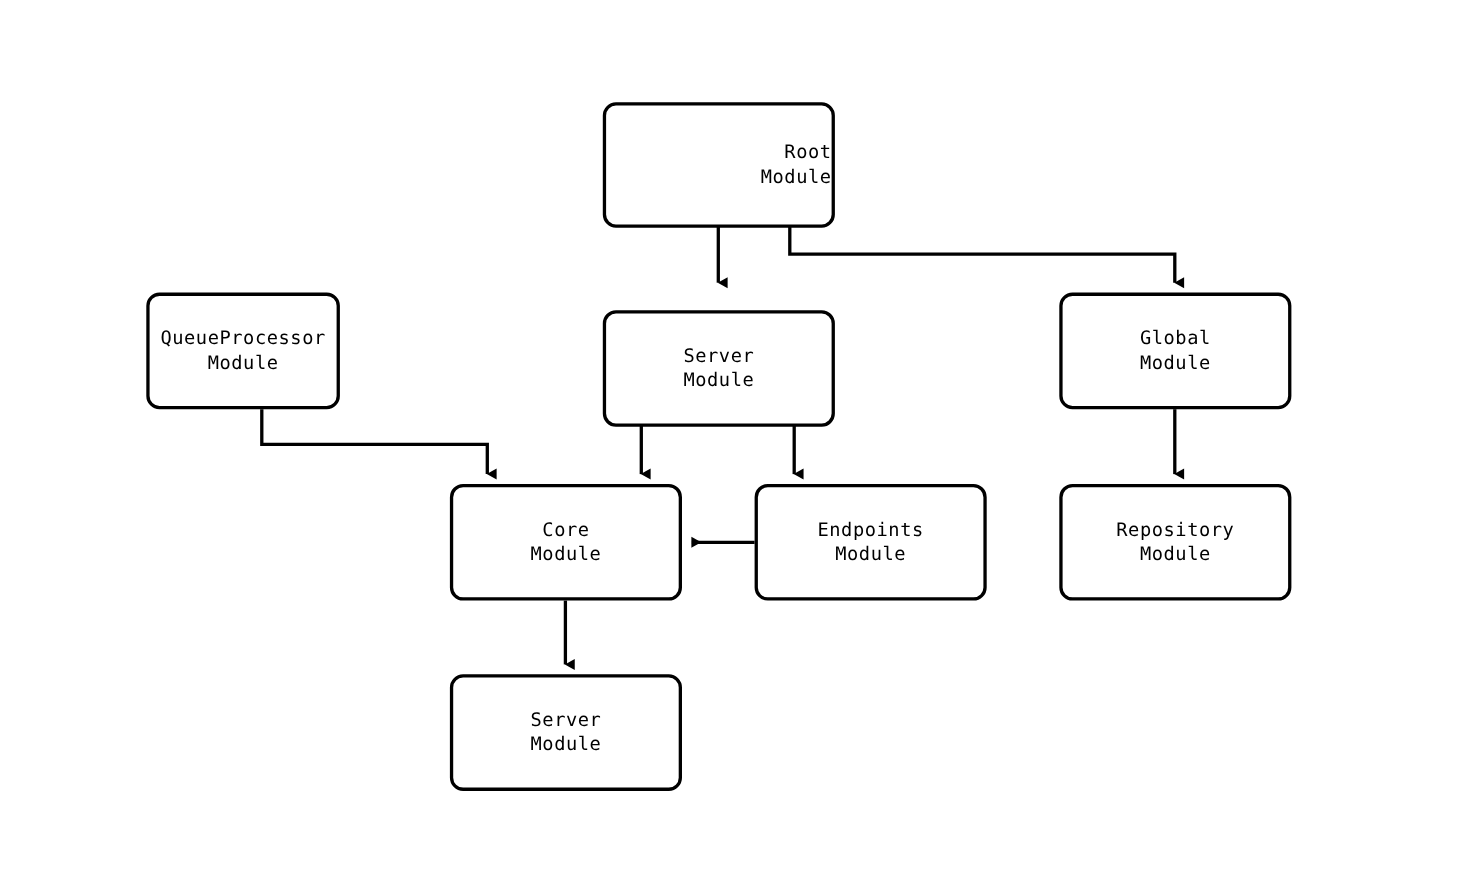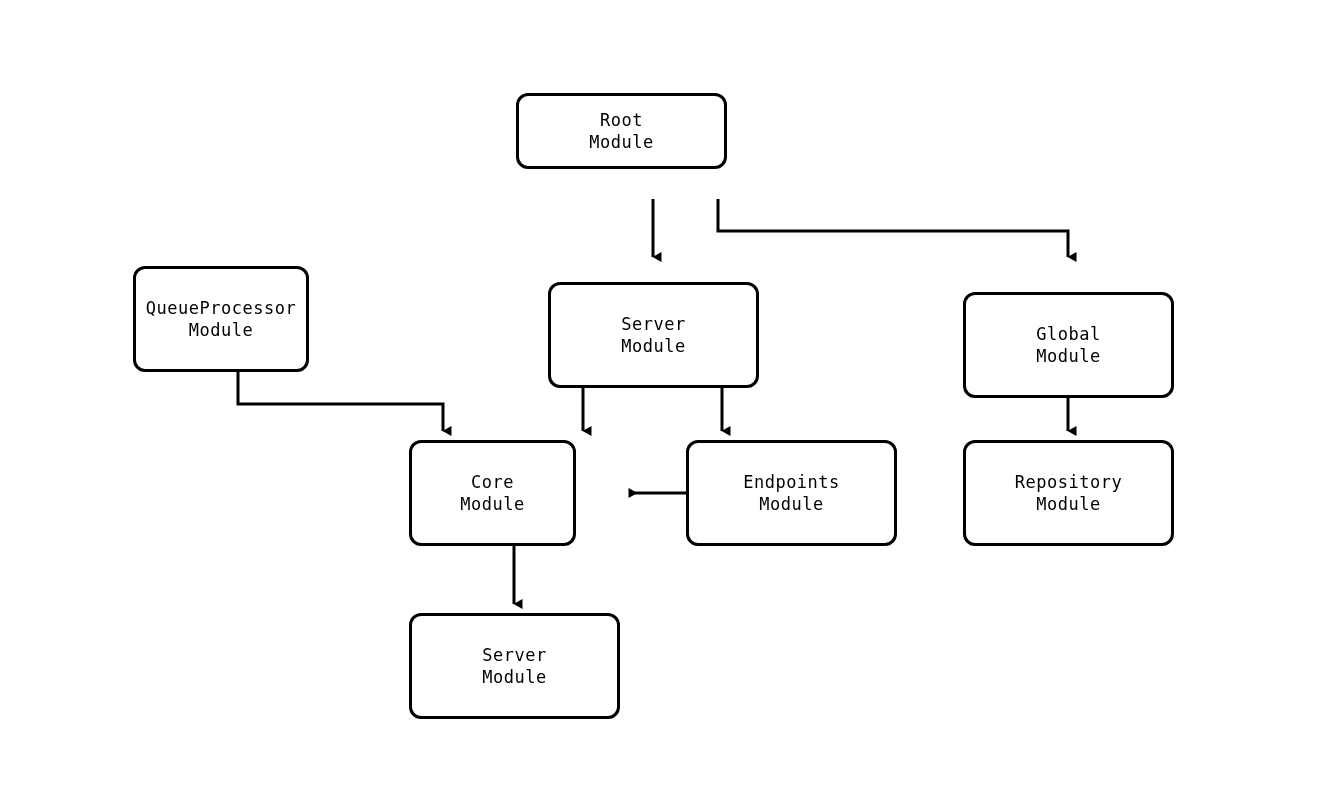--- a/index.html
+++ b/index.html
@@ -64,41 +64,41 @@
         <path d="M 718 199 L 718 231 L 1068 231 L 1068 257" marker-end="url(#arrow-down)"></path>
         <path d="M 238 372 L 238 404 L 443 404 L 443 431" marker-end="url(#arrow-down)"></path>
         <path d="M 583 372 L 583 431" marker-end="url(#arrow-down)"></path>
         <path d="M 722 372 L 722 431" marker-end="url(#arrow-down)"></path>
         <path d="M 686 493 L 629 493" marker-end="url(#arrow-left)"></path>
         <path d="M 1068 372 L 1068 431" marker-end="url(#arrow-down)"></path>
         <path d="M 514 546 L 514 604" marker-end="url(#arrow-down)"></path>
       </g>
   </svg>
 
-  <div class="node" style="left:516px; top:93px; width:211px; height:76px;">
+  <div class="node" style="left:548px; top:93px; width:211px; height:114px;align-items:flex-end;">
     <span class="line1">Root</span>
     <span class="line2">Module</span>
   </div>
 
   <div class="node" style="left:133px; top:266px; width:176px; height:106px;justify-content:center;">
     <span class="line1">QueueProcessor</span>
     <span class="line2">Module</span>
   </div>
 
   <div class="node" style="left:548px; top:282px; width:211px; height:106px;">
     <span class="line1">Server</span>
     <span class="line2">Module</span>
   </div>
 
-  <div class="node" style="left:963px; top:266px; width:211px; height:106px;margin-top:26px;">
+  <div class="node" style="left:963px; top:266px; width:211px; height:106px;">
     <span class="line1">Global</span>
     <span class="line2">Module</span>
   </div>
 
-  <div class="node" style="left:409px; top:440px; width:167px; height:106px;">
+  <div class="node" style="left:409px; top:440px; width:211px; height:106px;">
     <span class="line1">Core</span>
     <span class="line2">Module</span>
   </div>
 
   <div class="node" style="left:686px; top:440px; width:211px; height:106px;">
     <span class="line1">Endpoints</span>
     <span class="line2">Module</span>
   </div>
 
   <div class="node" style="left:963px; top:440px; width:211px; height:106px;">

